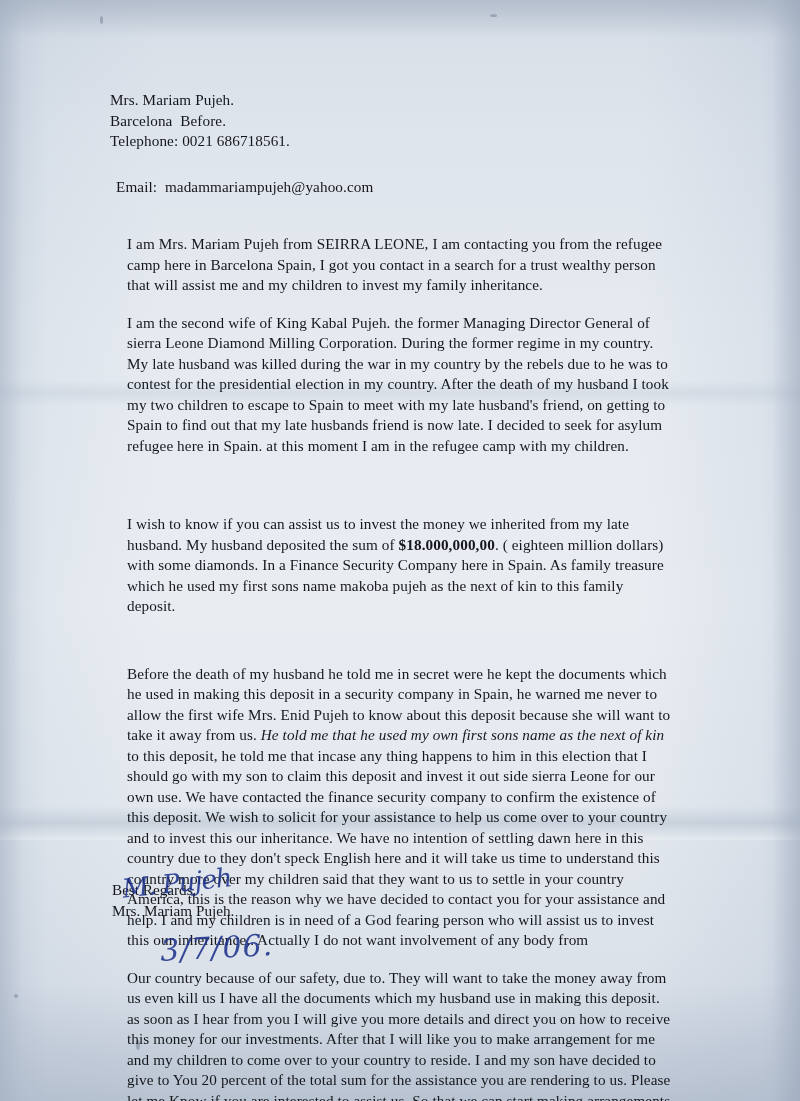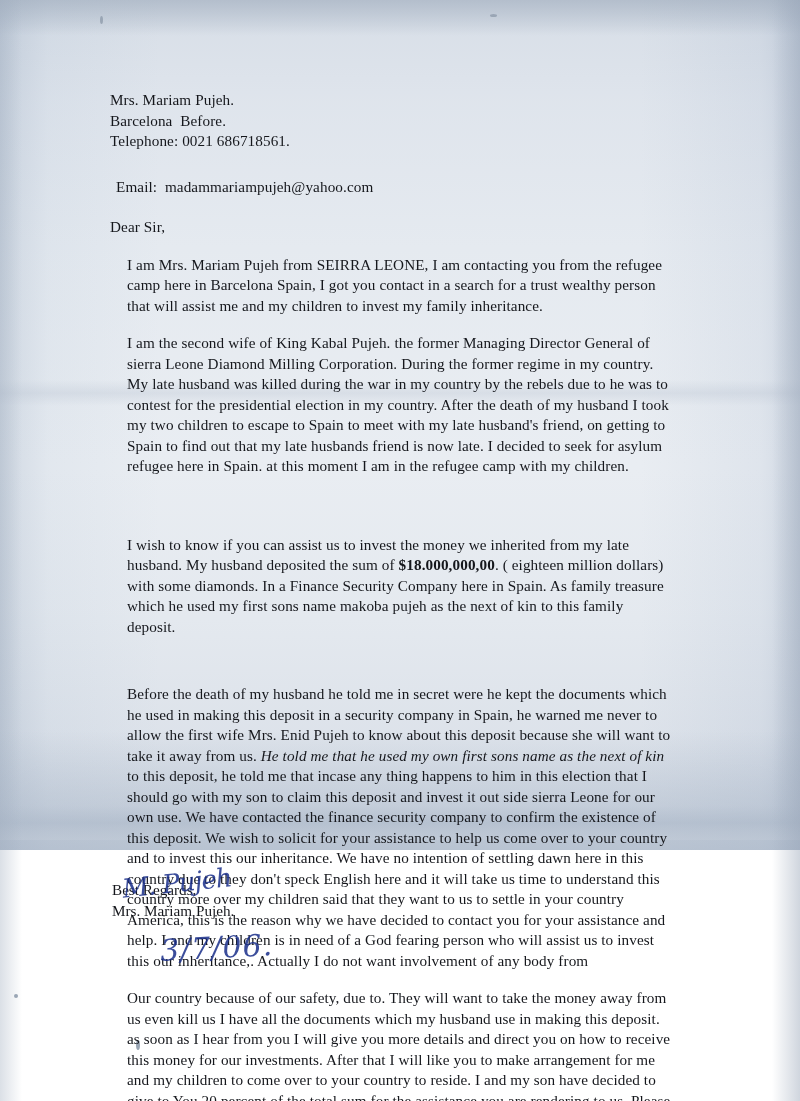--- a/index.html
+++ b/index.html
@@ -11,21 +11,21 @@
     width: 800px;
     height: 1101px;
     overflow: hidden;
     font-family: "Liberation Serif", serif;
   }
 
   
   #scan-page {
     position: relative;
     width: 800px;
-    height: 850px;
+    height: 1101px;
     background: #e9edf2;
     background-image:
       linear-gradient(180deg, #dfe5ec 0%, #eef1f5 4%, #f4f6f9 12%, #fbfcfd 30%, #ffffff 55%, #fafbfc 72%, #f2f4f7 86%, #e6eaf0 100%),
       linear-gradient(90deg, #e4e9ef 0%, #f7f9fb 6%, #ffffff 20%, #ffffff 80%, #f4f6f9 95%, #e2e7ee 100%);
     background-blend-mode: multiply;
   }
 
   
   .fold {
     position: absolute;
@@ -149,21 +149,20 @@
 
   <div id="letter">
 
     <div class="addr-line">Mrs. Mariam Pujeh.</div>
     <div class="addr-line">Barcelona  Before.</div>
     <div class="addr-line">Telephone: 0021 686718561.</div>
     <div class="addr-line indent">Email:  madammariampujeh@yahoo.com</div>
 
     <div class="gap-md"></div>
 
-    <div class="salutation">Dear Sir,</div>
 
     <p class="para">I am Mrs. Mariam Pujeh  from SEIRRA LEONE, I am contacting you from the refugee camp here in Barcelona Spain, I  got you contact in a search for a trust wealthy person that will assist me and my children to invest my family inheritance.</p>
     <p class="para">I am the second wife of King Kabal Pujeh. the former Managing Director General of sierra Leone Diamond Milling Corporation. During the former regime in my country. My late husband was killed during the war in my country by the rebels due to he was to contest for the presidential election in my country. After the death of my husband I took my two children to escape to Spain to meet with my late husband's friend, on getting to Spain to find out that my late husbands friend is now late. I decided to seek for asylum refugee here in Spain. at this moment I am in the refugee camp with my children.</p>
 
     <div class="gap-lg"></div>
 
     <p class="para"><span>I wish to know if you can assist us to invest the money  we inherited from my late husband. My husband deposited the sum of  </span><span class="bold">$18.000,000,00</span><span>. ( eighteen million dollars) with some diamonds. In a Finance  Security Company here in Spain. As family treasure which he used my first sons name makoba  pujeh as the next of kin to this family deposit.</span></p>
 
     <div class="gap-sm"></div>
 

